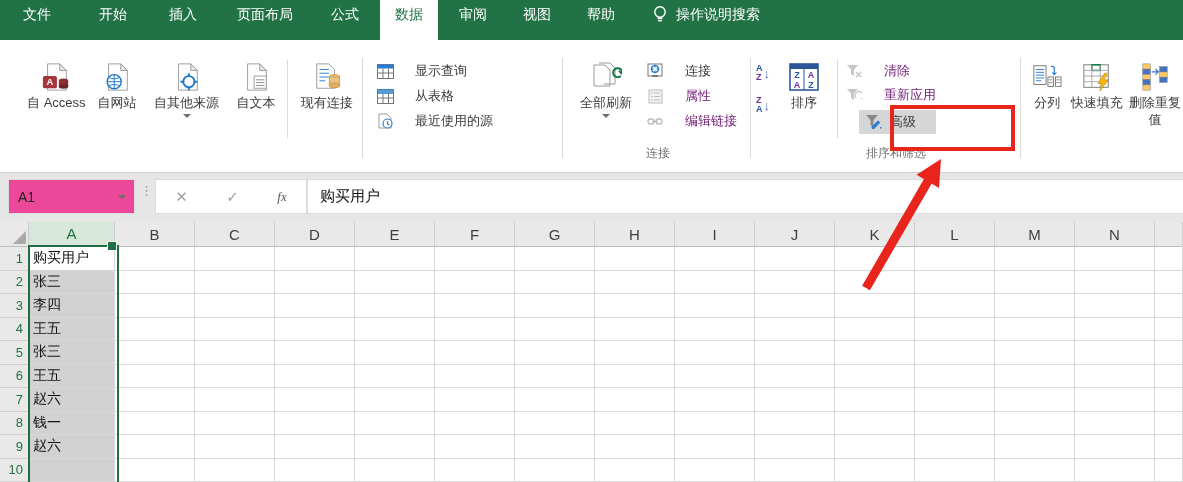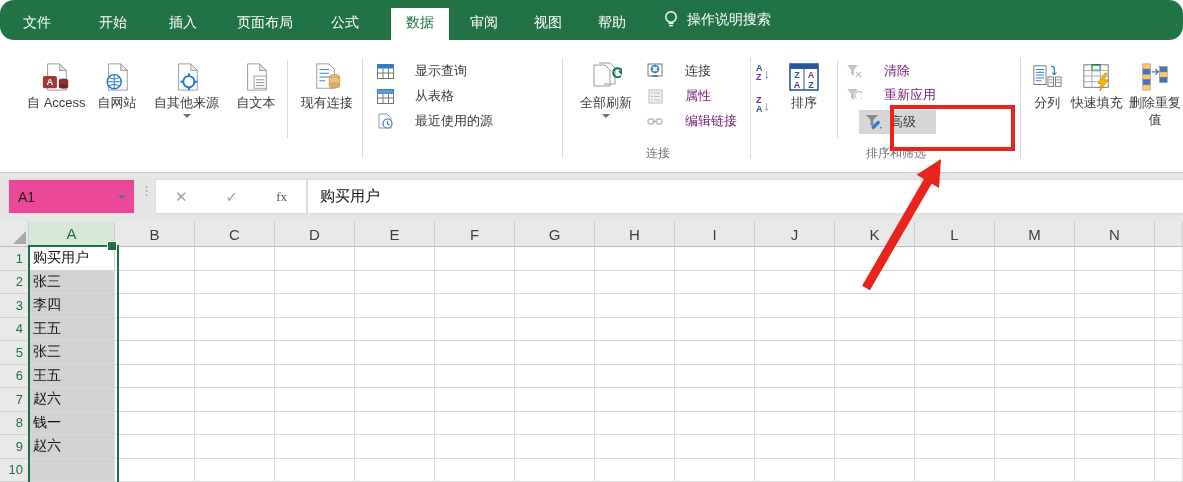--- a/index.html
+++ b/index.html
@@ -1,20 +1,20 @@
 <!DOCTYPE html>
 <html><head>
 <meta charset="utf-8">
 <style>
   html,body{margin:0;padding:0;background:#fff;}
   #app{position:relative;width:1183px;height:482px;overflow:hidden;
        font-family:"Liberation Sans","DejaVu Sans",sans-serif;color:#3b3b3b;background:#fff;}
   
   .titlebar{position:absolute;left:0;top:0;width:100%;height:40px;background:#217346;
-            display:flex;align-items:flex-end;color:#fff;font-size:14px;border-radius:14px;}
+            display:flex;color:#fff;font-size:14px;}
   .tab{padding:6px 15px 8px 15px;cursor:default;white-space:nowrap;}
   .tab.active{background:#fff;color:#217346;}
   .tellme{display:flex;align-items:center;gap:8px;margin-left:22px;padding-bottom:10px;}
   .bulb{width:16px;height:20px;}
   
   .ribbon{position:absolute;left:0;top:50px;width:100%;height:122px;background:#fff;
           border-bottom:1px solid #d5d5d5;font-size:13px;}
   .group{position:absolute;top:6px;height:110px;}
   .grouplabel{position:absolute;bottom:4px;left:0;width:100%;text-align:center;
               font-size:12px;color:#6e6e6e;white-space:nowrap;}
@@ -39,21 +39,21 @@
   .fbar{position:absolute;left:0;top:172px;width:100%;height:50px;background:#e6e6e6;
         border-top:1px solid #d0d0d0;}
   .namebox{position:absolute;left:8px;top:6px;width:125px;height:33px;background:#ec4899;
            border:1px solid #dcdcdc;display:flex;align-items:center;font-size:14px;color:#222;}
   .namebox .ref{padding-left:9px;flex:1;}
   .splitdots{position:absolute;left:140px;top:10px;color:#9b9b9b;font-size:13px;letter-spacing:0;}
   .fxbox{position:absolute;left:155px;top:6px;width:150px;height:33px;background:#fff;
          border:1px solid #dcdcdc;display:flex;align-items:center;justify-content:space-around;}
   .fxbox .x{color:#a0a0a0;font-size:15px;}
   .fxbox .ck{color:#a0a0a0;font-size:15px;}
-  .fxbox .fx{color:#555;font-size:13px;font-family:"Liberation Serif",serif;}
+  .fxbox .fx{color:#555;font-size:13px;font-style:italic;font-family:"Liberation Serif",serif;}
   .ffield{position:absolute;left:307px;top:6px;right:0;height:33px;background:#fff;
           border:1px solid #dcdcdc;border-right:none;display:flex;align-items:center;
           font-size:15px;color:#111;padding-left:12px;}
   
   .sheet{position:absolute;left:0;top:222px;width:1183px;height:260px;
          display:grid;grid-template-columns:29px 86px repeat(13,80px) 28px;
          grid-auto-rows:23.5px;grid-template-rows:25px;background:#fff;}
   .hc{background:#e9e9e9;border-right:1px solid #cdcdcd;border-bottom:1px solid #bdbdbd;
       display:flex;align-items:center;justify-content:center;font-size:15px;color:#3f3f3f;}
   .hc.sel{background:#d7e7da;color:#1f7145;border-bottom:2px solid #1f7145;}
@@ -77,21 +77,21 @@
 <body>
 
 <div id="app">
 
   <div class="titlebar">
     <div class="tab" style="margin-left:8px">文件</div>
     <div class="tab" style="margin-left:18px">开始</div>
     <div class="tab" style="margin-left:12px">插入</div>
     <div class="tab" style="margin-left:10px">页面布局</div>
     <div class="tab" style="margin-left:8px">公式</div>
-    <div class="tab active" style="margin-left:17px">数据</div>
+    <div class="tab active" style="margin-left:6px">数据</div>
     <div class="tab" style="margin-left:6px">审阅</div>
     <div class="tab" style="margin-left:6px">视图</div>
     <div class="tab" style="margin-left:6px">帮助</div>
     <div class="tellme">
       <svg class="bulb" viewBox="0 0 16 20">
         <circle cx="8" cy="7" r="5.2" fill="none" stroke="#fff" stroke-width="1.4"></circle>
         <rect x="5.6" y="12.6" width="4.8" height="1.6" fill="#fff"></rect>
         <rect x="6.2" y="15" width="3.6" height="1.4" fill="#fff"></rect>
       </svg>
       <span>操作说明搜索</span>

